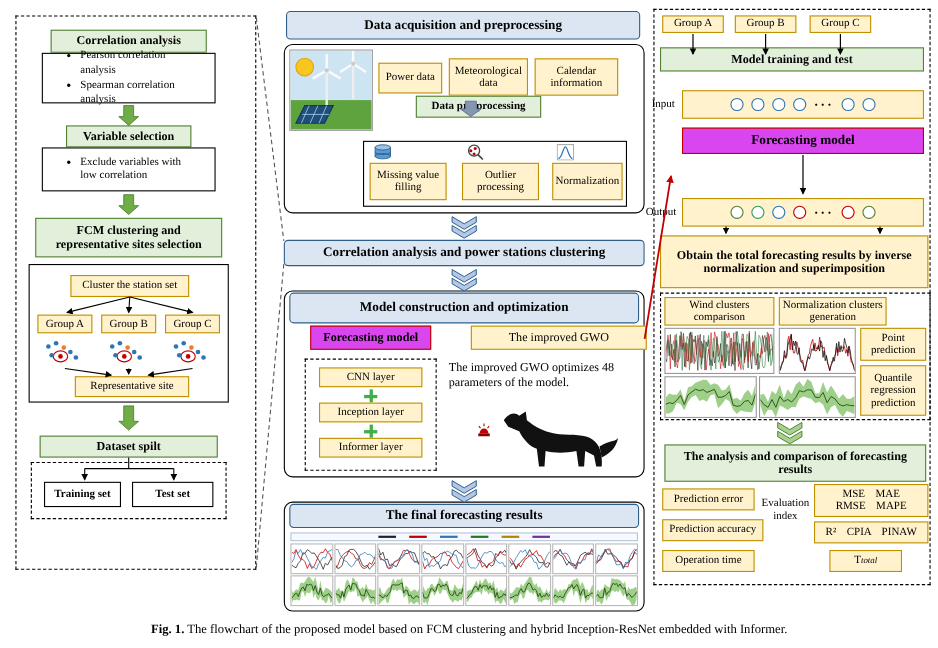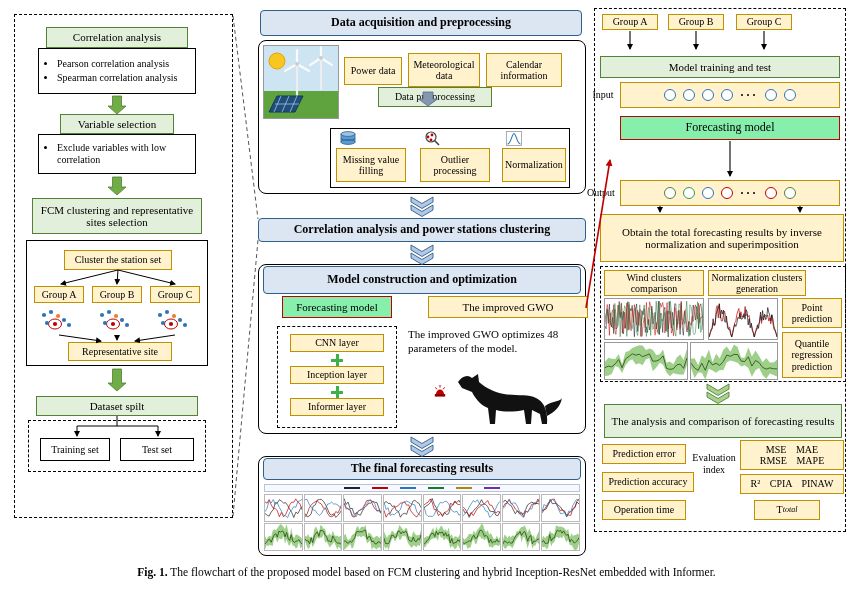--- a/index.html
+++ b/index.html
@@ -5,30 +5,30 @@
   *{margin:0;padding:0;box-sizing:border-box}
   html,body{width:853px;height:589px}
   body{position:relative;background:#fff;color:#000;overflow:hidden;
        font-family:"Liberation Serif","DejaVu Serif",serif;font-size:11px}
   .abs{position:absolute}
   .box{border:1px solid #000;display:flex;align-items:center;justify-content:center;
        text-align:center;line-height:1.12;font-size:11px;padding:1px 2px}
   .green{background:#e2efda;border-color:#538135}
   .tan{background:#fff2cc;border-color:#bf9000}
   .blue{background:#dce6f2;border-color:#2e5f8a;font-weight:bold;border-radius:4px;border-width:1.3px;font-size:12px}
-  .redbox{background:#86efac;border-color:#c00000}
+  .redbox{background:#d946ef;border-color:#c00000}
   .white{background:#fff;border-color:#000}
   .container{border:1.3px solid #000;border-radius:8px;background:#fff}
   .dashedpanel{border:1.6px dashed #000;background:#fff}
   .dashedbox{border:1.2px dashed #000}
-  .sb{font-weight:400}
+  .sb{font-weight:700}
   .small{font-size:10px}
   .xsmall{font-size:10px}
   ul.bullets{list-style:disc;padding-left:16px;text-align:left;font-size:10px;line-height:1.25;width:100%}
-  ul.bullets li{margin:2px 0}
+  ul.bullets li{margin:2px 16px}
   .io-label{font-size:10px;text-align:center}
   .circrow{display:flex;align-items:center;justify-content:center;gap:7px}
   .circ{width:12px;height:12px;border-radius:50%;border:1.7px solid #2e75b6;background:#fff;display:inline-block}
   .cdots{font-weight:bold;letter-spacing:2px;font-size:12px;line-height:10px}
   .plus{width:12px;height:12px}
   .plus::before,.plus::after{content:"";position:absolute;background:#3faf46}
   .plus::before{left:4.5px;top:0;width:3px;height:12px}
   .plus::after{left:0;top:4.5px;width:12px;height:3px}
   .legend-strip{height:8px;border:1px solid #b7c4d9;background:#f6f9ff;display:flex;align-items:center;
        justify-content:center;gap:12px;margin-bottom:2px}
@@ -319,21 +319,21 @@
       </div>
     </div>
   </div>
 
 <div class="abs dashedpanel" style="left:594px;top:8px;width:252px;height:524px"></div>
 
 <div class="abs box tan xsmall" style="left:602px;top:14px;width:56px;height:16px">Group A</div>
 <div class="abs box tan xsmall" style="left:668px;top:14px;width:56px;height:16px">Group B</div>
 <div class="abs box tan xsmall" style="left:736px;top:14px;width:56px;height:16px">Group C</div>
 
-<div class="abs box green sb" style="left:600px;top:56px;width:240px;height:22px">Model training and test</div>
+<div class="abs box green sb" style="left:600px;top:43px;width:240px;height:22px">Model training and test</div>
 <div class="abs io-label" style="left:588px;top:89px;width:30px">Input</div>
 <div class="abs box tan circrow" style="left:620px;top:82px;width:220px;height:26px">
     <span class="circ" style="border-color: rgb(46, 117, 182);"></span>
     <span class="circ" style="border-color: rgb(46, 117, 182);"></span>
     <span class="circ" style="border-color: rgb(46, 117, 182);"></span>
     <span class="circ" style="border-color: rgb(46, 117, 182);"></span>
     <span class="cdots">···</span>
     <span class="circ" style="border-color: rgb(46, 117, 182);"></span>
     <span class="circ" style="border-color: rgb(46, 117, 182);"></span>
   </div>

